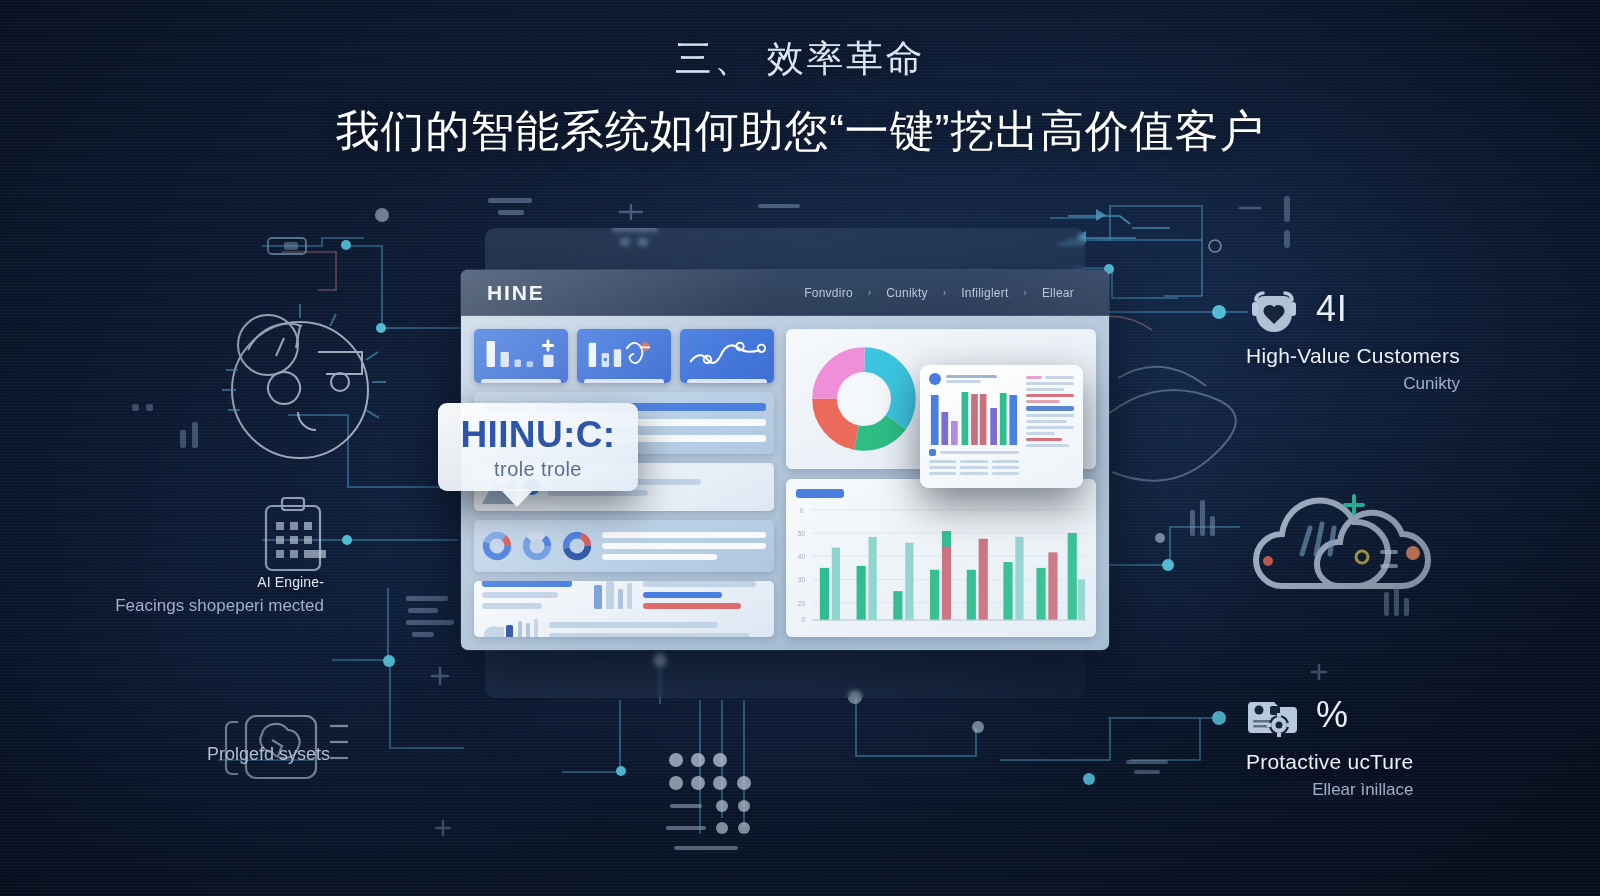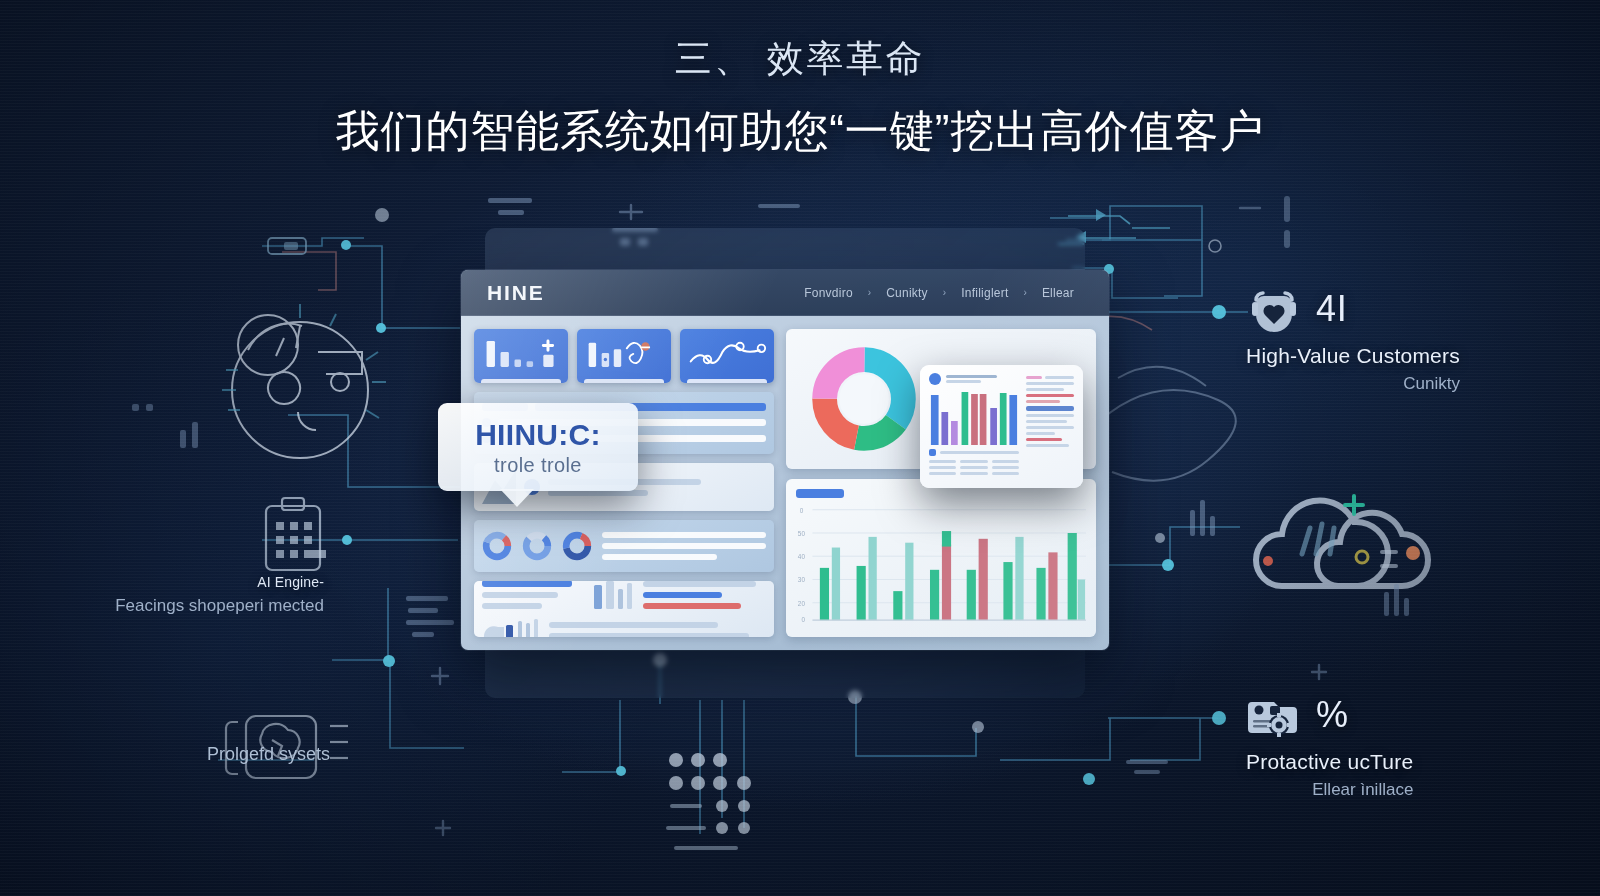--- a/index.html
+++ b/index.html
@@ -156,21 +156,21 @@
   .float-card{
     position:absolute; border-radius:9px; z-index:18;
     box-shadow:0 16px 40px rgba(2,9,22,.5);
   }
   .fc-logo{
     left:438px; top:403px; width:200px; height:88px;
     background:linear-gradient(155deg, rgba(255,255,255,.97), rgba(226,236,247,.92));
     display:flex; flex-direction:column; align-items:center; justify-content:center; gap:2px;
   }
   .fc-logo .fc-title{
-    font-size:30px; font-weight:700; color:#2f55a8; letter-spacing:.01em;
+    font-size:37px; font-weight:700; color:#2f55a8; letter-spacing:.01em;
   }
   .fc-logo .fc-sub{
     font-size:20px; color:#5a6f90; letter-spacing:.02em;
   }
   .fc-logo .fc-tail{
     position:absolute; left:62px; bottom:-16px; width:0; height:0;
     border-left:17px solid transparent; border-right:17px solid transparent;
     border-top:18px solid rgba(243,247,252,.93);
   }
   .fc-mini{

